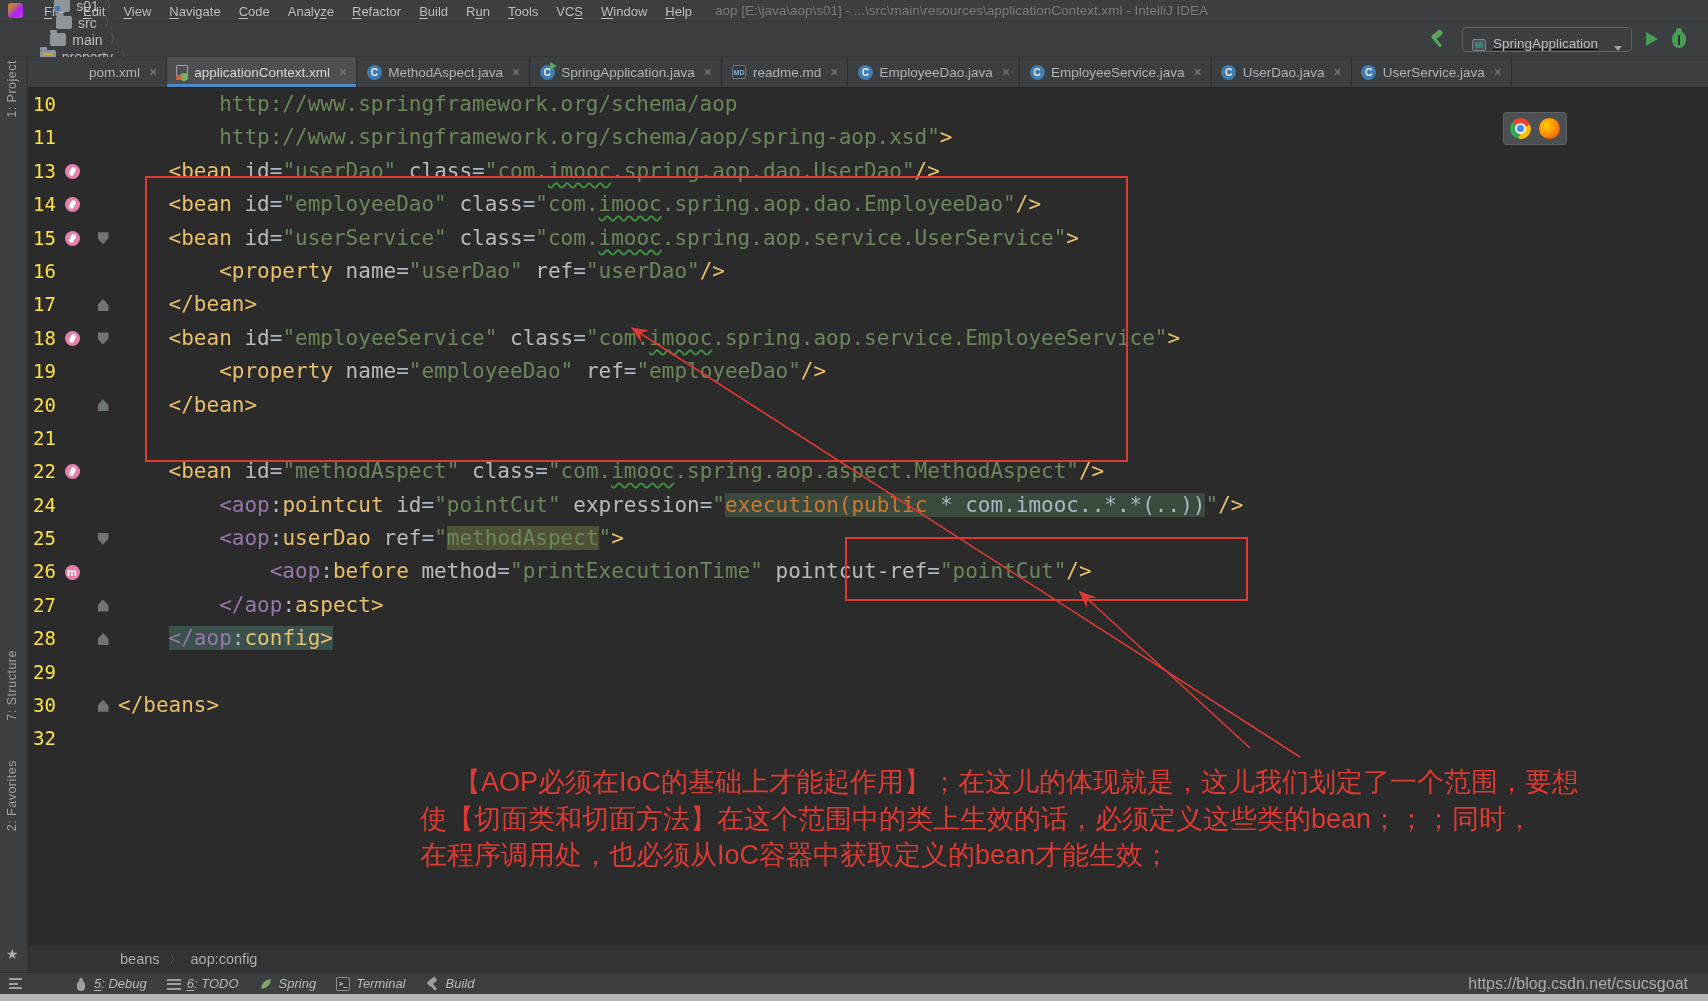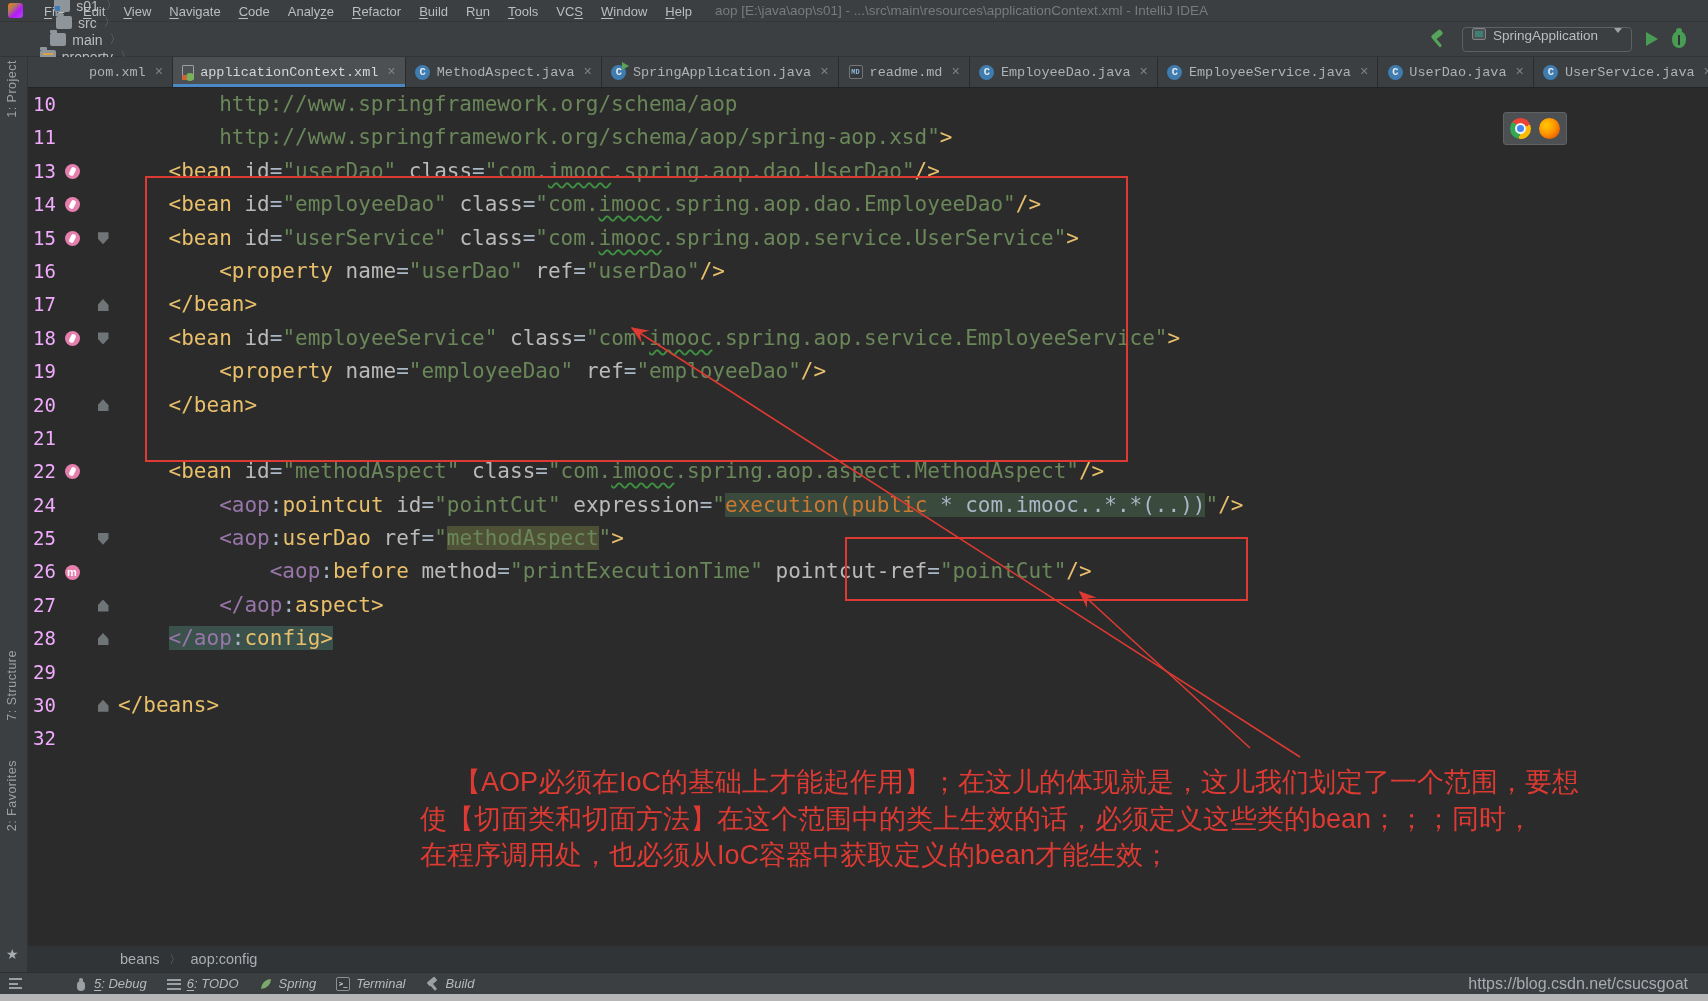--- a/index.html
+++ b/index.html
@@ -37,22 +37,22 @@
   .bc-springfile::before { content:""; position:absolute; right:-2px; bottom:-2px;
     width:7px; height:7px; border-radius:50%; background:#77B25A; }
   .bc-springfile::after { content:""; position:absolute; left:-2px; bottom:-1px;
     width:5px; height:5px; background:#CE6438; border-radius:1px; }
   #navright { margin-left:auto; display:flex; align-items:center; gap:14px; padding-right:22px; }
   .hammer { position:relative; width:20px; height:20px; }
   .hammer::before { content:""; position:absolute; left:3px; top:3px; width:12px; height:6px;
     background:#57A35B; border-radius:2px; transform:rotate(-40deg); }
   .hammer::after { content:""; position:absolute; left:8px; top:8px; width:3px; height:11px;
     background:#57A35B; border-radius:2px; transform:rotate(-40deg); }
-  #runcfg { display:flex; align-items:flex-start; gap:7px; height:25px; padding:0 9px;
-    background:#3C3F41; border:1px solid #5E6163; border-radius:4px; min-width:170px; }
+  #runcfg { display:flex; align-items:flex-end; gap:7px; height:25px; padding:0 9px;
+    background:#3C3F41; border:1px solid #5E6163; border-radius:4px; min-width:170px;text-decoration:underline; }
   #runcfg .cfg-ic { width:14px; height:12px; background:#4E5254; border:1px solid #7F8487; border-radius:2px; position:relative;}
   #runcfg .cfg-ic::after { content:""; position:absolute; inset:2px; background:#3E7F74; }
   #runcfg .lbl { color:#BBBDBF; font-size:13.5px; }
   #runcfg .dd { margin-left:auto; width:0; height:0; border-left:4px solid transparent;
     border-right:4px solid transparent; border-top:5px solid #9DA2A5; }
   .playbtn { width:0; height:0; border-top:7px solid transparent; border-bottom:7px solid transparent;
     border-left:12px solid #499C54; }
   .bugbtn { position:relative; width:14px; height:17px; background:#499C54;
     border-radius:7px / 8px; }
   .bugbtn::before { content:""; position:absolute; top:-3px; left:4px; width:6px; height:5px;
@@ -64,21 +64,21 @@
     background:#3C3F41; border-right:1px solid #323435; }
   .vlabel { position:absolute; left:5px; color:#9DA0A3; font-size:12.5px;
     writing-mode:vertical-rl; transform:rotate(180deg); letter-spacing:.5px;
     white-space:nowrap; cursor:default; }
   #strip-star { position:absolute; left:6px; bottom:10px; color:#A8ADB1; font-size:14px; }
   
   #tabbar { position:absolute; left:28px; top:57px; right:0; height:31px;
     background:#3C3F41; display:flex; align-items:stretch; padding-left:30px;
     border-bottom:1px solid #232425; }
   .tab { display:flex; align-items:center; gap:6px; padding:0 9px;
-    border-right:1px solid #2B2B2B; font-size:13.5px; color:#AEB2B5; cursor:pointer;font-family:Liberation Mono, monospace; }
+    border-right:1px solid #2B2B2B; font-size:13.5px; color:#AEB2B5; cursor:pointer; }
   .tab.active { background:#4C5052; color:#D4D6D8; box-shadow:inset 0 -3px 0 #4A88C7; }
   .tab .close { color:#7F8487; font-size:14px; margin-left:3px; }
   .ti { width:16px; height:16px; position:relative; flex:none;
     display:flex; align-items:center; justify-content:center; }
   .ti-maven { color:#C77655; font-weight:bold; font-size:15px; font-style:italic; }
   .ti-springxml { width:12px; height:15px; background:#4E5254; border:1px solid #9AA0A3; border-radius:1px; }
   .ti-springxml::before { content:""; position:absolute; right:-1px; bottom:-2px; width:8px; height:8px;
     border-radius:50%; background:#77B25A; }
   .ti-springxml::after { content:""; position:absolute; left:-1px; bottom:-1px; width:5px; height:5px;
     background:#CE6438; border-radius:1px; }
@@ -88,21 +88,21 @@
   .ti-classrun::after { content:""; position:absolute; right:-2px; top:-2px; width:0; height:0; z-index:1;
     border-top:4px solid transparent; border-bottom:4px solid transparent; border-left:7px solid #57A35B; }
   .ti-md::before { content:"MD"; position:absolute; inset:1px; background:#37393B;
     border:1px solid #70767A; border-radius:2px; color:#8AB3D8; font-size:7px; font-weight:bold;
     display:flex; align-items:center; justify-content:center; }
   
   #editor { position:absolute; left:28px; top:88px; width:1680px; height:857px;
     background:#2B2B2B; overflow:hidden; }
   #lines { position:absolute; inset:0; }
   .line { height:33.4px; display:flex; align-items:center; }
-  .ln { width:28px; text-align:right; color:#f0abfc;
+  .ln { width:28px; text-align:right; color:#fde047;
     font:19px/33.4px "DejaVu Sans Mono", monospace; flex:none; }
   .gico { width:32px; flex:none; display:flex; align-items:center; justify-content:center; }
   .gfold { width:30px; flex:none; display:flex; align-items:center; justify-content:center; }
   .code { font:21px/33.4px "DejaVu Sans Mono", monospace; white-space:pre; color:#A9B7C6; }
   .tk-tag { color:#E8BF6A; } .tk-ns { color:#9876AA; } .tk-attr { color:#BABABA; }
   .tk-pl { color:#A9B7C6; } .tk-val { color:#6A8759; } .tk-txt { color:#6A8759; }
   .tk-kw { color:#CC7832; }
   .bg-sel { background:#3B514B; } .bg-usage { background:#4F5136; } .bg-inj { background:#3A4A3C; }
   .typo { text-decoration:underline wavy #3E9141 1.5px; text-underline-offset:4px; }
   .caret { display:inline-block; width:2px; height:25px; background:#CFD2D4; vertical-align:middle; }

